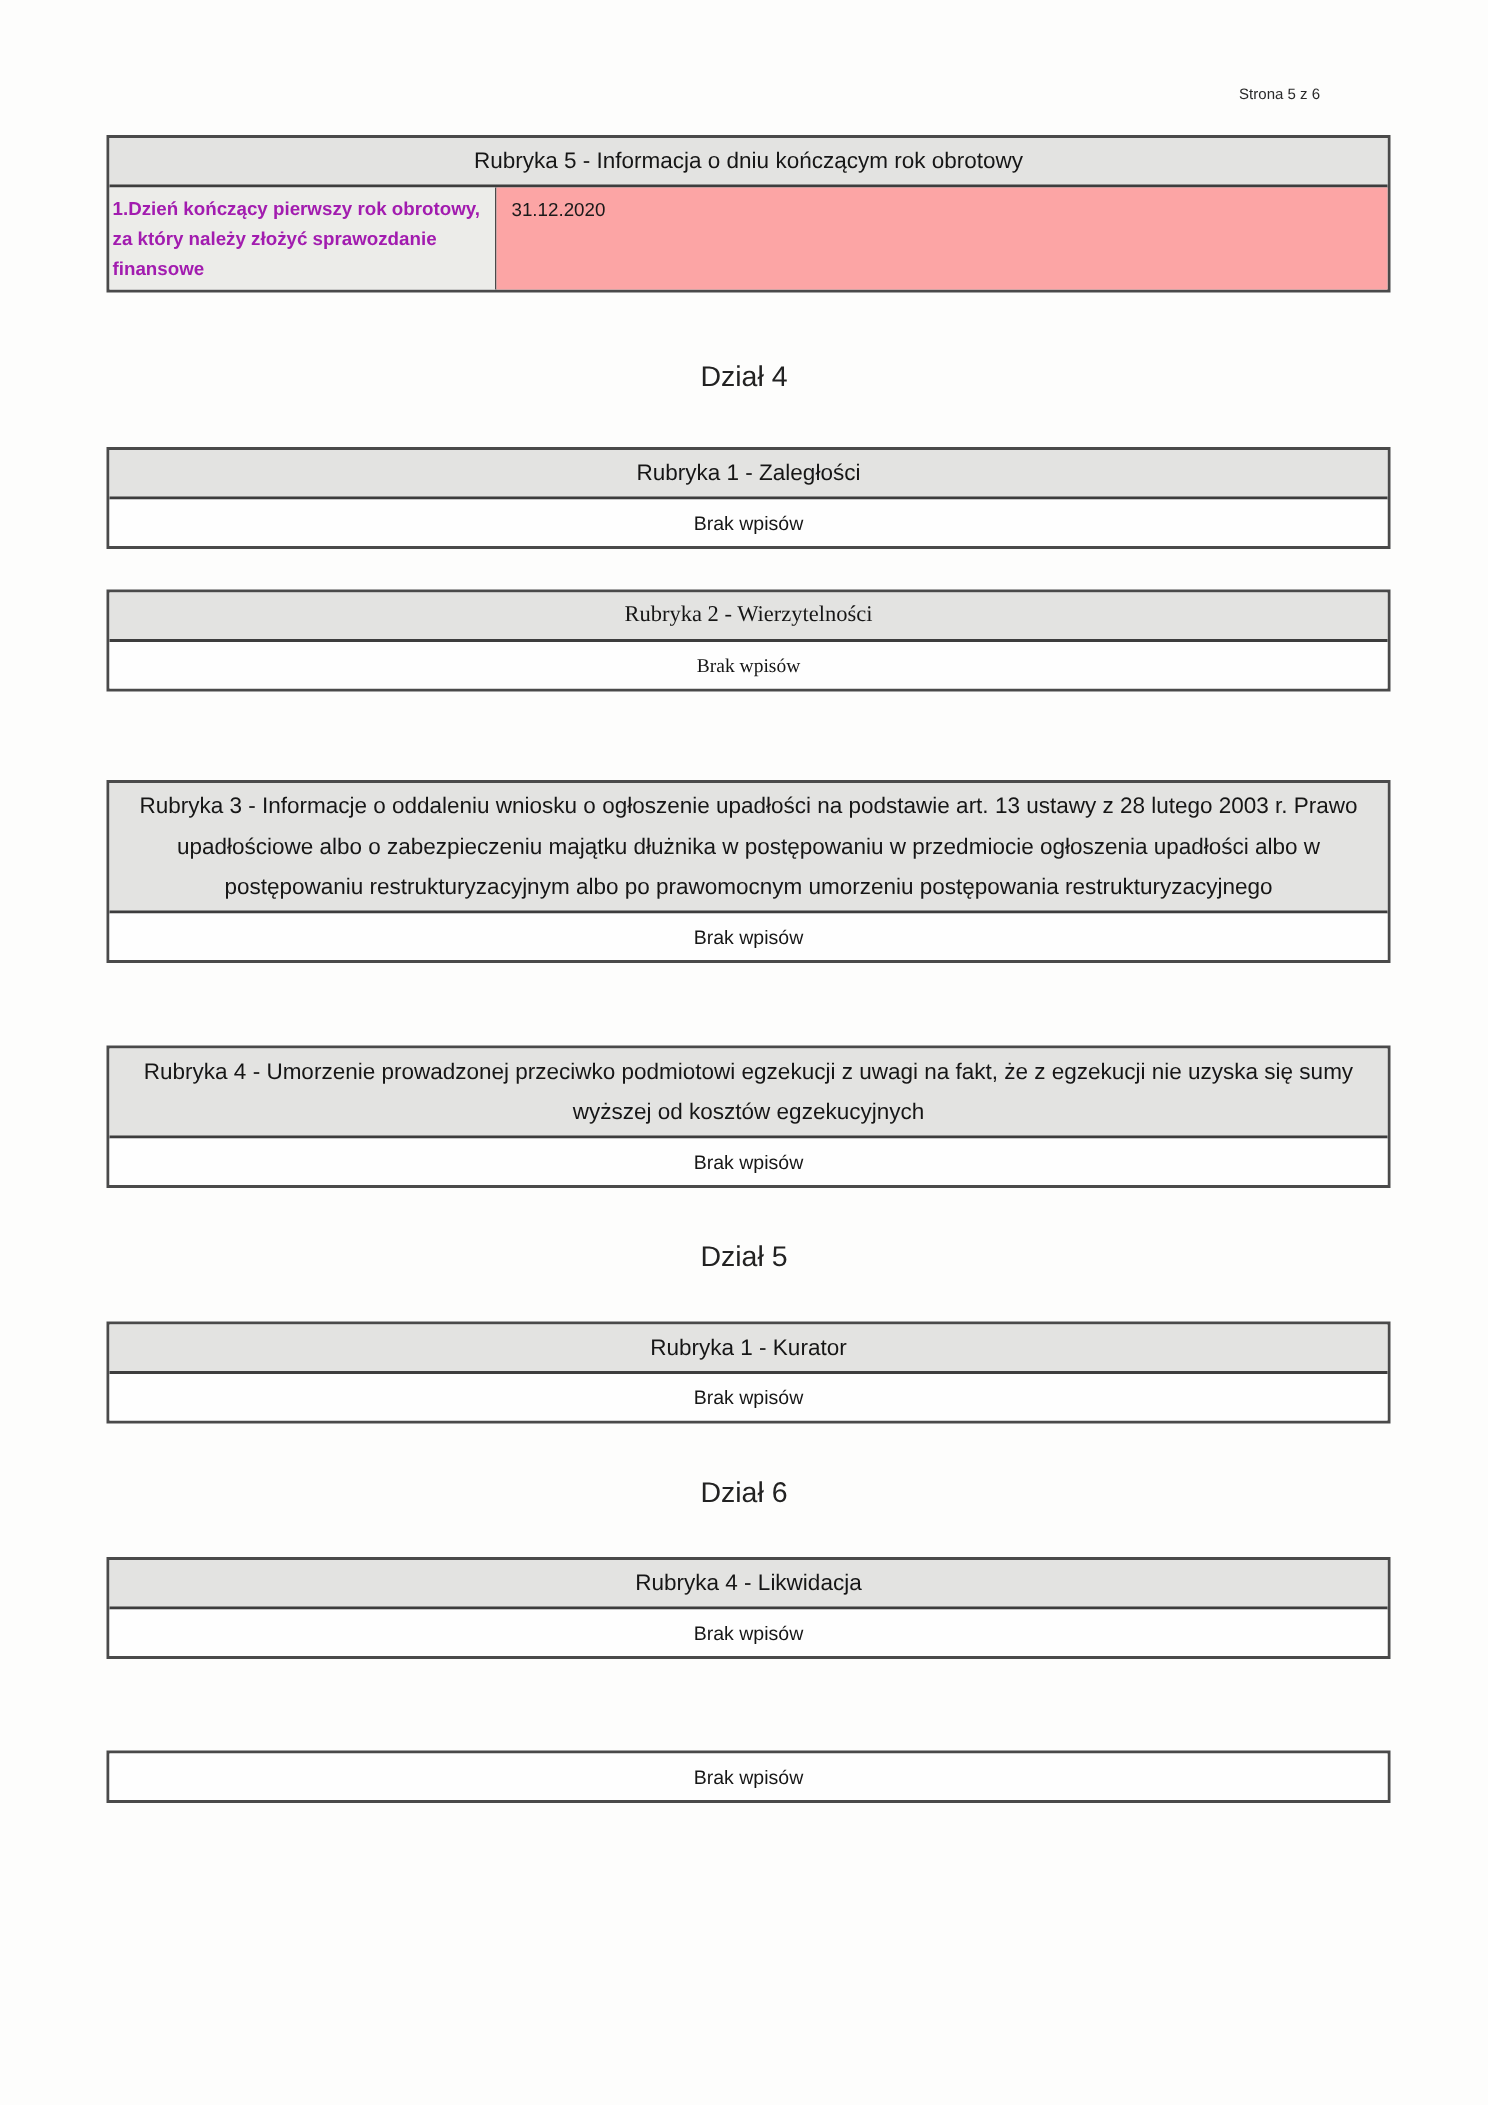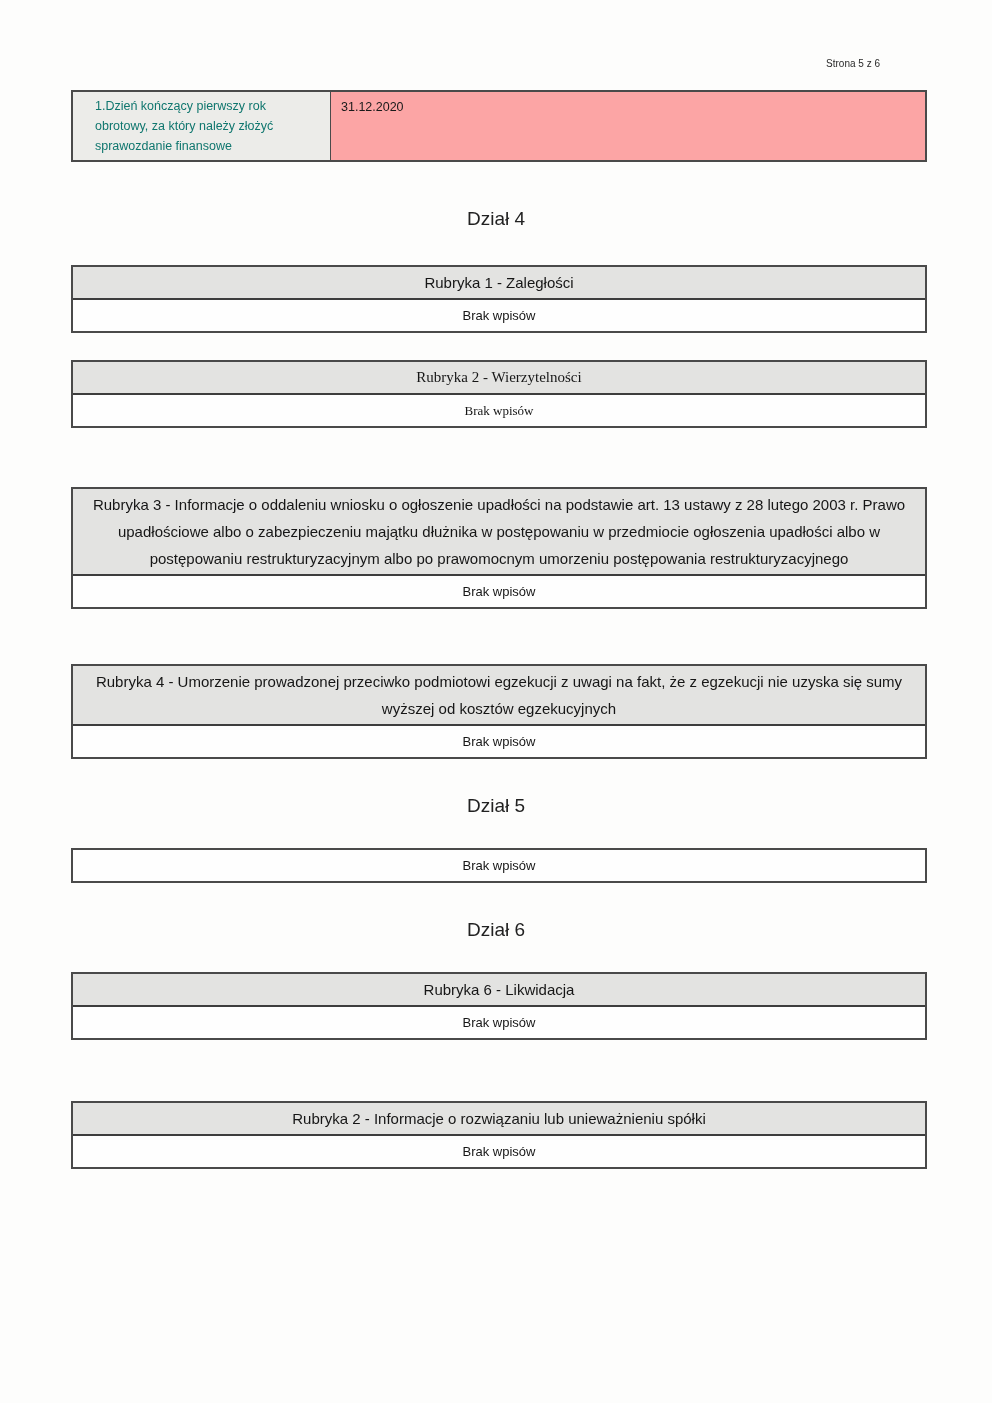--- a/index.html
+++ b/index.html
@@ -54,22 +54,23 @@
     display: flex;
     min-height: 67px;
   }
   .info-label {
     width: 258px;
     box-sizing: border-box;
     background: #ecece9;
     border-right: 1.5px solid #4a4a4a;
     font-size: 12.5px;
     line-height: 20px;
-    padding: 4px 8px 4px 22px;
-    color: #0f766e;
+    padding: 4px 8px 4px 2px;
+    color: #a21caf;
+    font-weight: bold;
   }
   .info-value {
     flex: 1;
     font-size: 12.5px;
     line-height: 18px;
     padding: 6px 10px;
     background: #fca5a5;
     color: #1a1a1a;
   }
 
@@ -91,20 +92,21 @@
   #heading-dzial5 { margin-top: 36px; margin-bottom: 31px; }
   #heading-dzial6 { margin-top: 36px; margin-bottom: 31px; }
   #tbl-d6-r2      { margin-top: 61px; }
 </style>
 </head>
 <body>
 
 <div class="page-number">Strona 5 z 6</div>
 
 <div class="tbl" id="tbl-rubryka5">
+  <div class="tbl-header">Rubryka 5 - Informacja o dniu kończącym rok obrotowy</div>
   <div class="info-row">
     <div class="info-label">1.Dzień kończący pierwszy rok obrotowy, za który należy złożyć sprawozdanie finansowe</div>
     <div class="info-value">31.12.2020</div>
   </div>
 </div>
 
 <h2 class="dzial-heading" id="heading-dzial4">Dział 4</h2>
 
 <div class="tbl" id="tbl-d4-r1">
   <div class="tbl-header">Rubryka 1 - Zaległości</div>
@@ -122,26 +124,26 @@
 </div>
 
 <div class="tbl" id="tbl-d4-r4">
   <div class="tbl-header">Rubryka 4 - Umorzenie prowadzonej przeciwko podmiotowi egzekucji z uwagi na fakt, że z egzekucji nie uzyska się sumy wyższej od kosztów egzekucyjnych</div>
   <div class="tbl-body">Brak wpisów</div>
 </div>
 
 <h2 class="dzial-heading" id="heading-dzial5">Dział 5</h2>
 
 <div class="tbl" id="tbl-d5-r1">
+  <div class="tbl-header">Rubryka 1 - Kurator</div>
   <div class="tbl-body">Brak wpisów</div>
 </div>
 
 <h2 class="dzial-heading" id="heading-dzial6">Dział 6</h2>
 
 <div class="tbl" id="tbl-d6-r1">
-  <div class="tbl-header">Rubryka 6 - Likwidacja</div>
+  <div class="tbl-header">Rubryka 4 - Likwidacja</div>
   <div class="tbl-body">Brak wpisów</div>
 </div>
 
 <div class="tbl" id="tbl-d6-r2">
-  <div class="tbl-header">Rubryka 2 - Informacje o rozwiązaniu lub unieważnieniu spółki</div>
   <div class="tbl-body">Brak wpisów</div>
 </div>
 
 </body></html>

